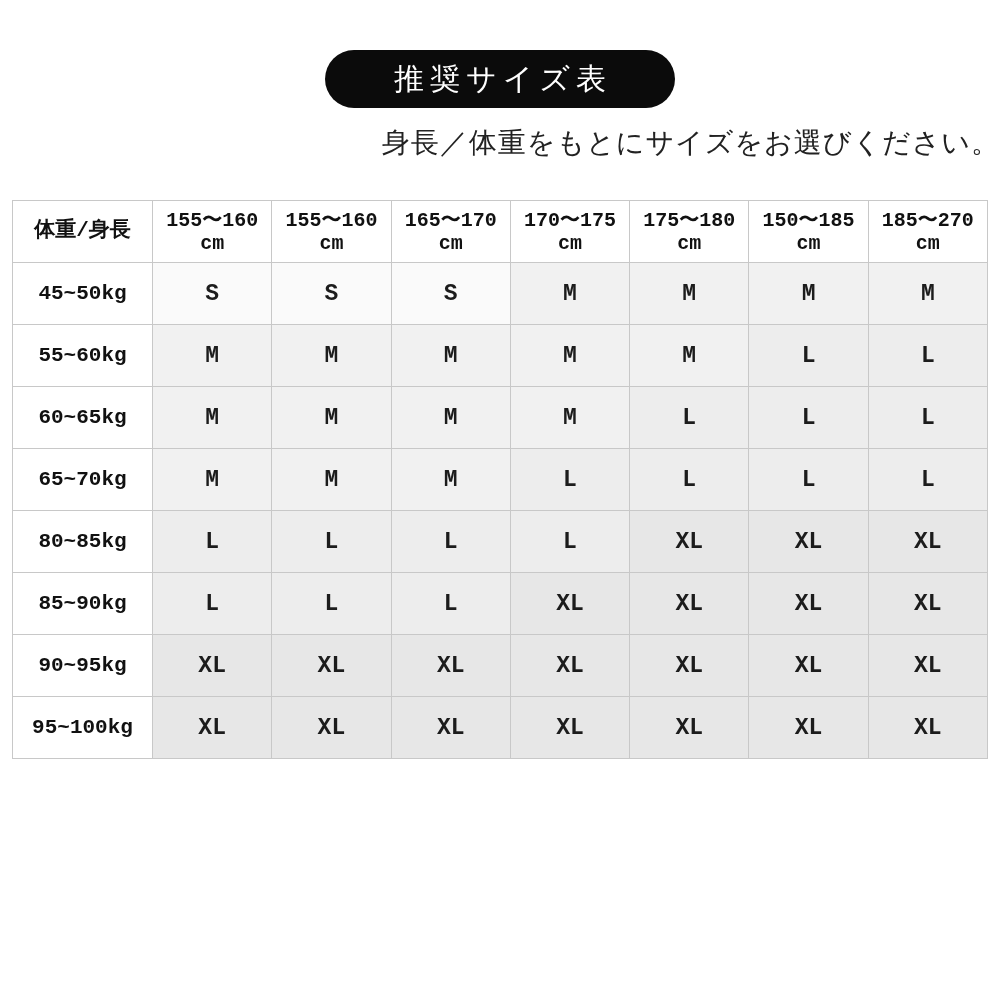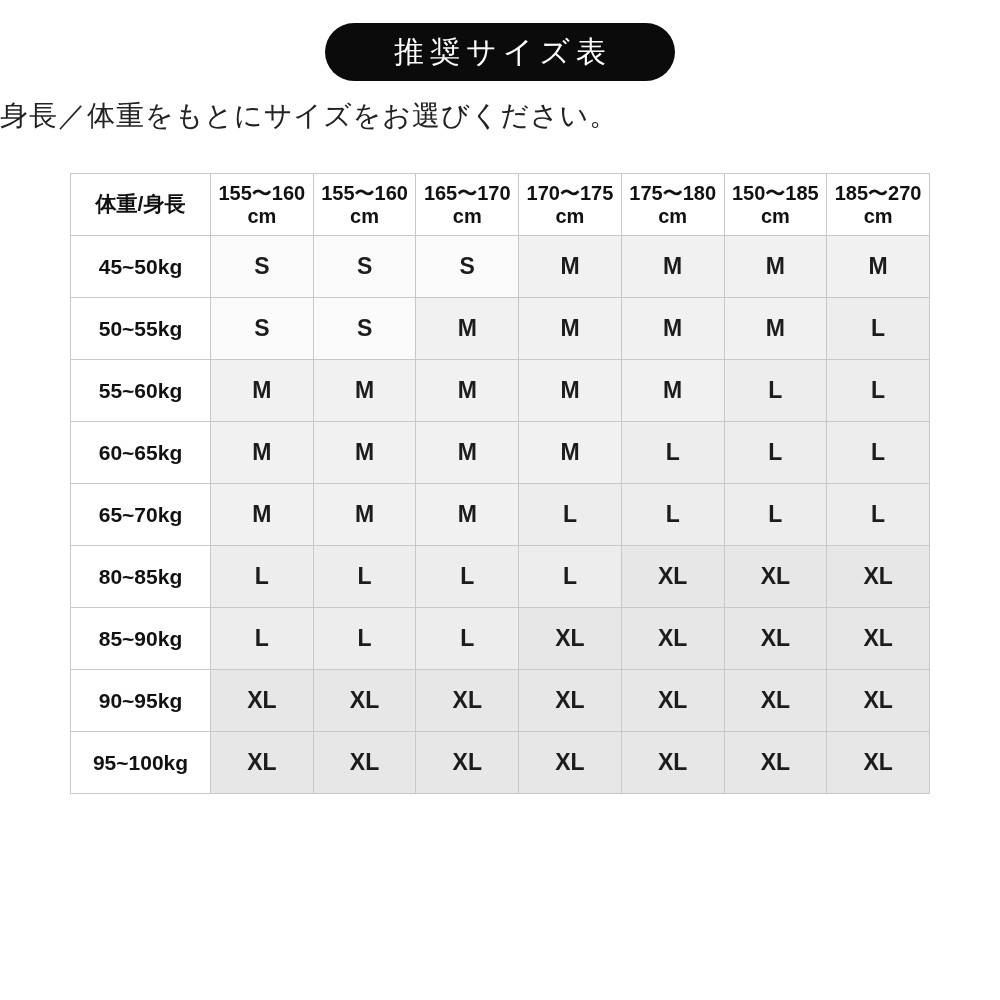--- a/index.html
+++ b/index.html
@@ -12,51 +12,52 @@
   .page {
     width: 1000px;
     height: 1000px;
     background: #ffffff;
     overflow: hidden;
     position: relative;
   }
   .title-badge {
     width: 350px;
     height: 58px;
-    margin: 23px auto 0 auto;
+    margin: 50px auto 0 auto;
     background: #0b0b0b;
     border-radius: 30px;
     display: flex;
     align-items: center;
     justify-content: center;
     color: #ffffff;
     font-size: 30px;
     font-weight: 500;
     letter-spacing: 6px;
     text-indent: 6px;
   }
   .subtitle {
     margin-top: 16px;
-    text-align: left;
+    text-align: right;
     font-size: 28px;
     letter-spacing: 1px;
     color: #222222;
   }
   .note {
     margin-top: 15px;
     text-align: center;
     font-size: 23px;
     letter-spacing: 0.5px;
     color: #222222;
   }
   table.size-table {
     border-collapse: collapse;
     table-layout: fixed;
-    width: 860px;
+    width: 976px;
     margin: 38px auto 0 auto;
+    font-family: Liberation Mono, monospace;
   }
   .size-table th, .size-table td {
     border: 1px solid #c8c8c8;
     text-align: center;
     vertical-align: middle;
     padding: 0;
   }
   .size-table thead th {
     background: #ffffff;
     height: 61px;
@@ -118,30 +119,20 @@
           <th class="row-label">45~50kg</th>
           <td class="size-cell" style="background: rgb(250, 250, 250);">S</td>
           <td class="size-cell" style="background: rgb(250, 250, 250);">S</td>
           <td class="size-cell" style="background: rgb(250, 250, 250);">S</td>
           <td class="size-cell" style="background: rgb(241, 241, 241);">M</td>
           <td class="size-cell" style="background: rgb(241, 241, 241);">M</td>
           <td class="size-cell" style="background: rgb(241, 241, 241);">M</td>
           <td class="size-cell" style="background: rgb(241, 241, 241);">M</td>
         </tr>
         <tr>
-          <th class="row-label">50~55kg</th>
-          <td class="size-cell" style="background: rgb(250, 250, 250);">S</td>
-          <td class="size-cell" style="background: rgb(250, 250, 250);">S</td>
-          <td class="size-cell" style="background: rgb(241, 241, 241);">M</td>
-          <td class="size-cell" style="background: rgb(241, 241, 241);">M</td>
-          <td class="size-cell" style="background: rgb(241, 241, 241);">M</td>
-          <td class="size-cell" style="background: rgb(241, 241, 241);">M</td>
-          <td class="size-cell" style="background: rgb(237, 237, 237);">L</td>
-        </tr>
-        <tr>
           <th class="row-label">55~60kg</th>
           <td class="size-cell" style="background: rgb(241, 241, 241);">M</td>
           <td class="size-cell" style="background: rgb(241, 241, 241);">M</td>
           <td class="size-cell" style="background: rgb(241, 241, 241);">M</td>
           <td class="size-cell" style="background: rgb(241, 241, 241);">M</td>
           <td class="size-cell" style="background: rgb(241, 241, 241);">M</td>
           <td class="size-cell" style="background: rgb(237, 237, 237);">L</td>
           <td class="size-cell" style="background: rgb(237, 237, 237);">L</td>
         </tr>
         <tr>

